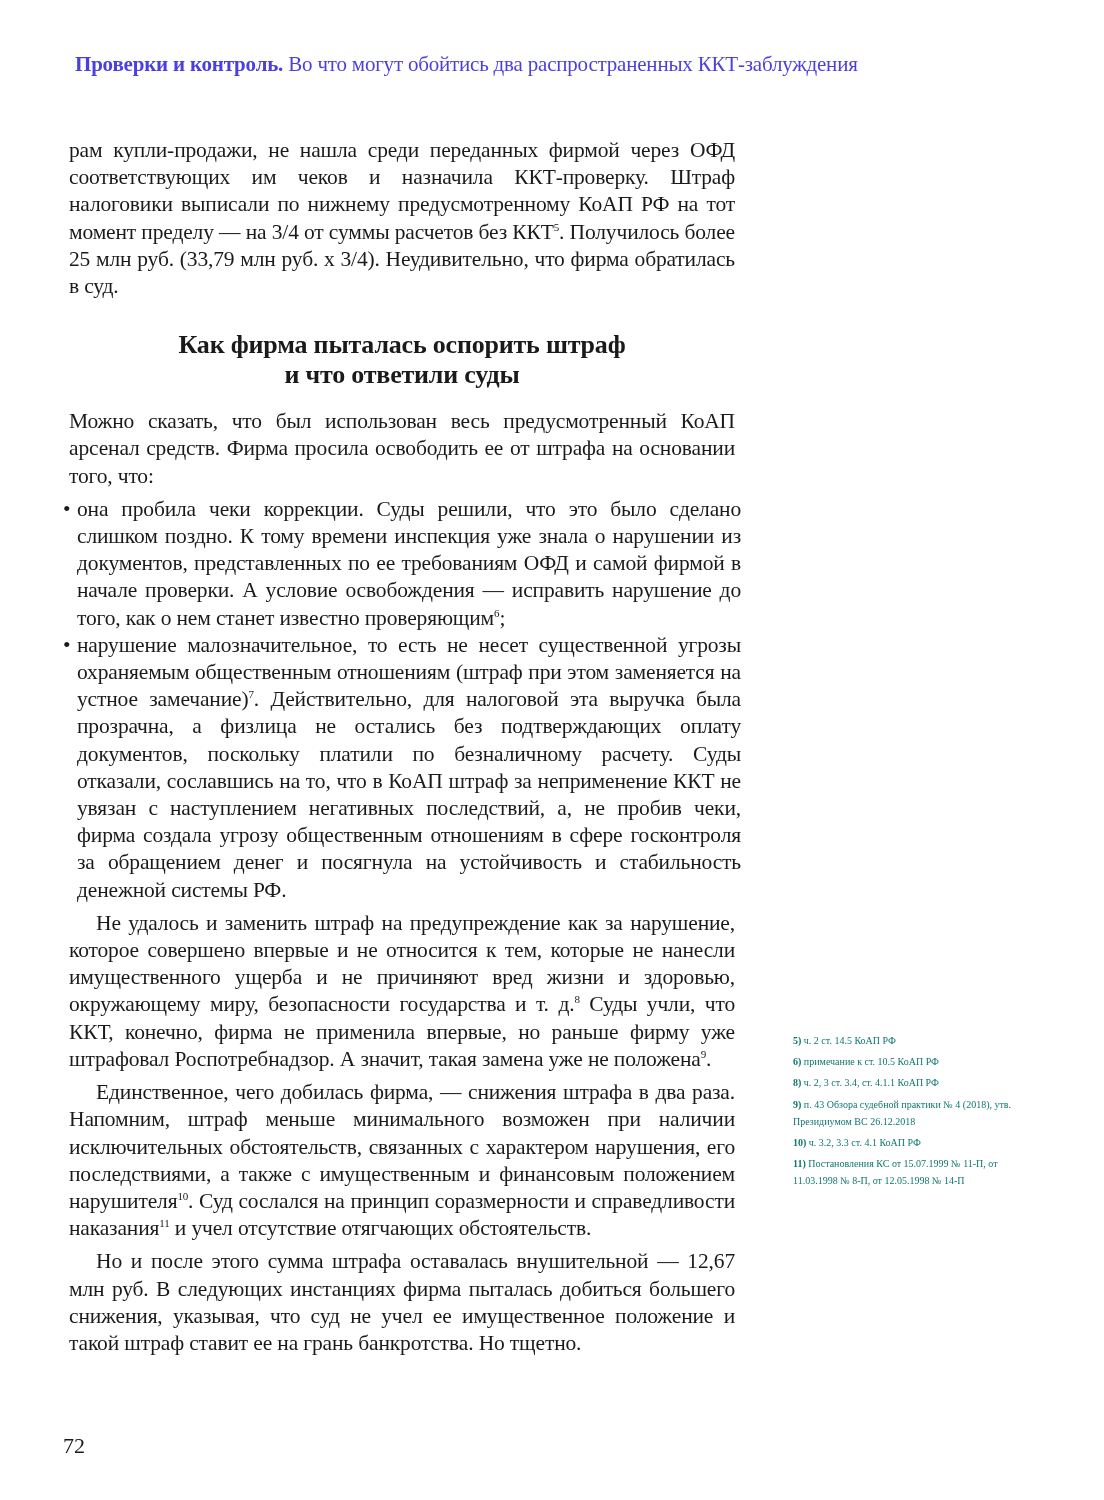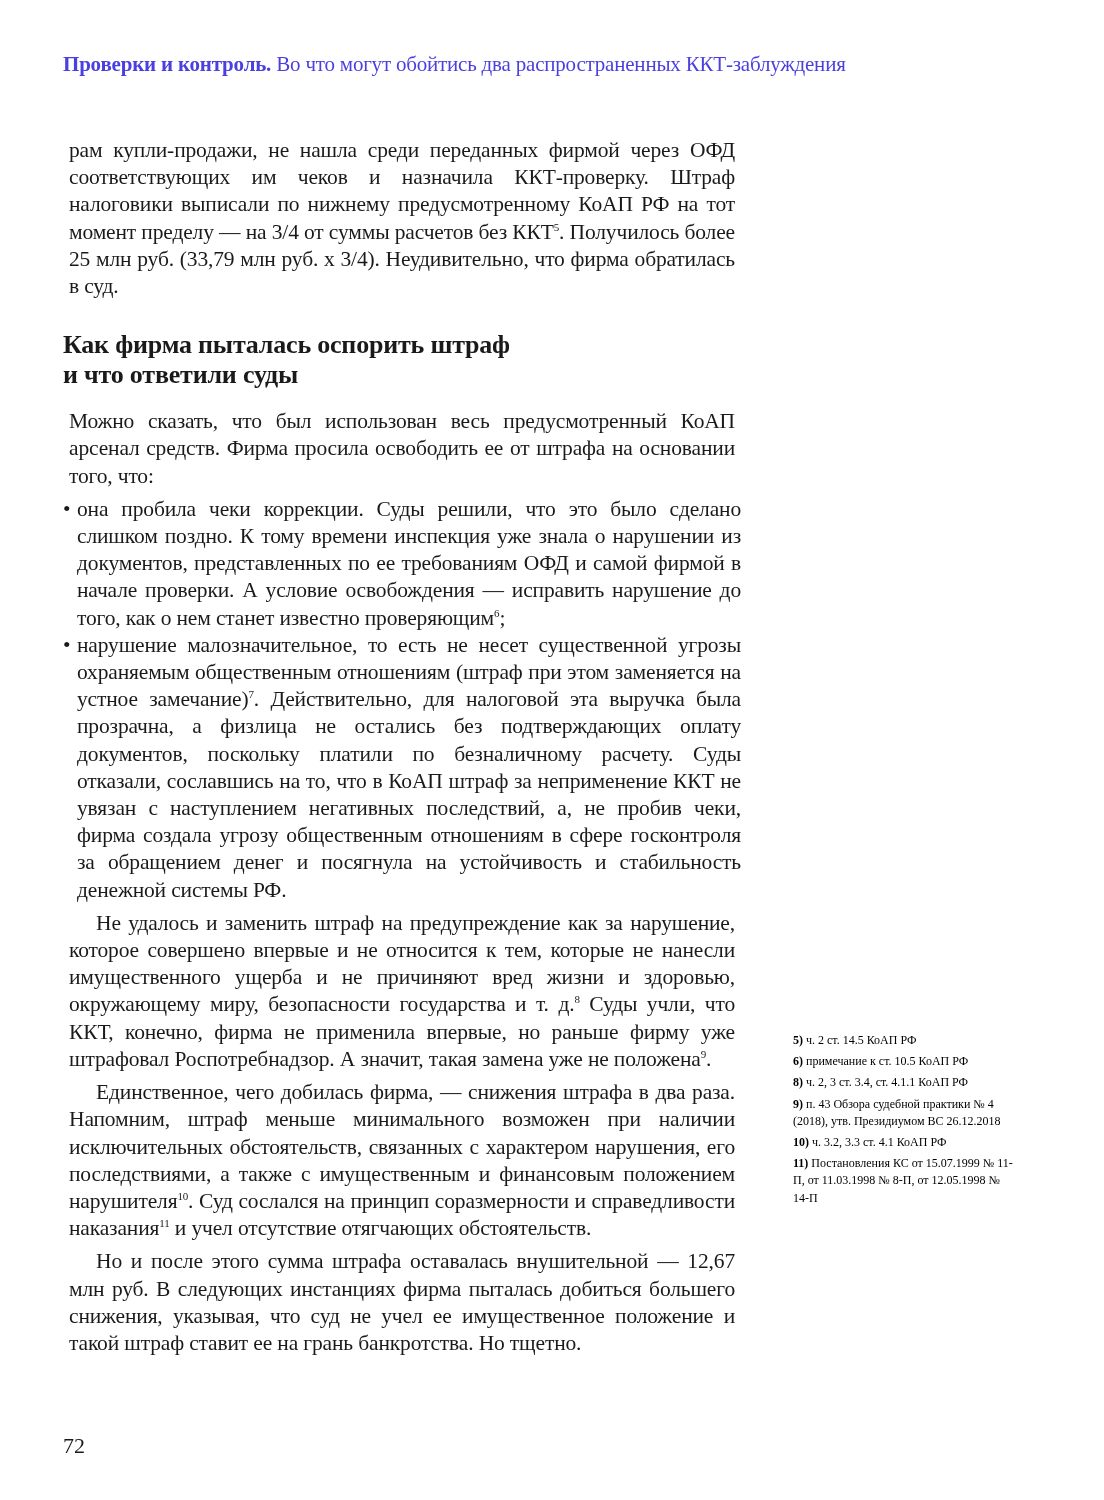--- a/index.html
+++ b/index.html
@@ -19,20 +19,21 @@
       position: absolute;
       left: 63px;
       top: 52px;
       font-size: 21px;
       color: #4b3fe0;
       white-space: nowrap;
       letter-spacing: -0.2px;
     }
     .running-header .section {
       font-weight: bold;
+      margin-left: 12px;
     }
     .main {
       position: absolute;
       left: 63px;
       top: 131px;
       width: 678px;
       font-size: 21.5px;
       line-height: 27.2px;
       text-align: justify;
       letter-spacing: -0.15px;
@@ -41,21 +42,21 @@
       margin: 6px;
     }
     .main p.indent {
       text-indent: 27px;
     }
     h2.subhead {
       margin: 30px 0 18px 0;
       font-size: 26px;
       line-height: 30px;
       font-weight: bold;
-      text-align: left;
+      text-align: center;
       letter-spacing: -0.2px;
     }
     ul.bullets {
       list-style: none;
       margin: 0;
       padding: 0;
     }
     ul.bullets li {
       position: relative;
       padding-left: 14px;
@@ -68,23 +69,23 @@
     sup {
       font-size: 11px;
       line-height: 0;
       vertical-align: super;
     }
     .footnotes {
       position: absolute;
       left: 793px;
       top: 1032px;
       width: 220px;
-      font-size: 12px;
+      font-size: 10px;
       line-height: 17.2px;
-      color: #000000;
+      color: #0f766e;
     }
     .footnote {
       margin-bottom: 4px;
     }
     .footnote .fn-num {
       font-weight: bold;
     }
     .page-number {
       position: absolute;
       left: 63px;

